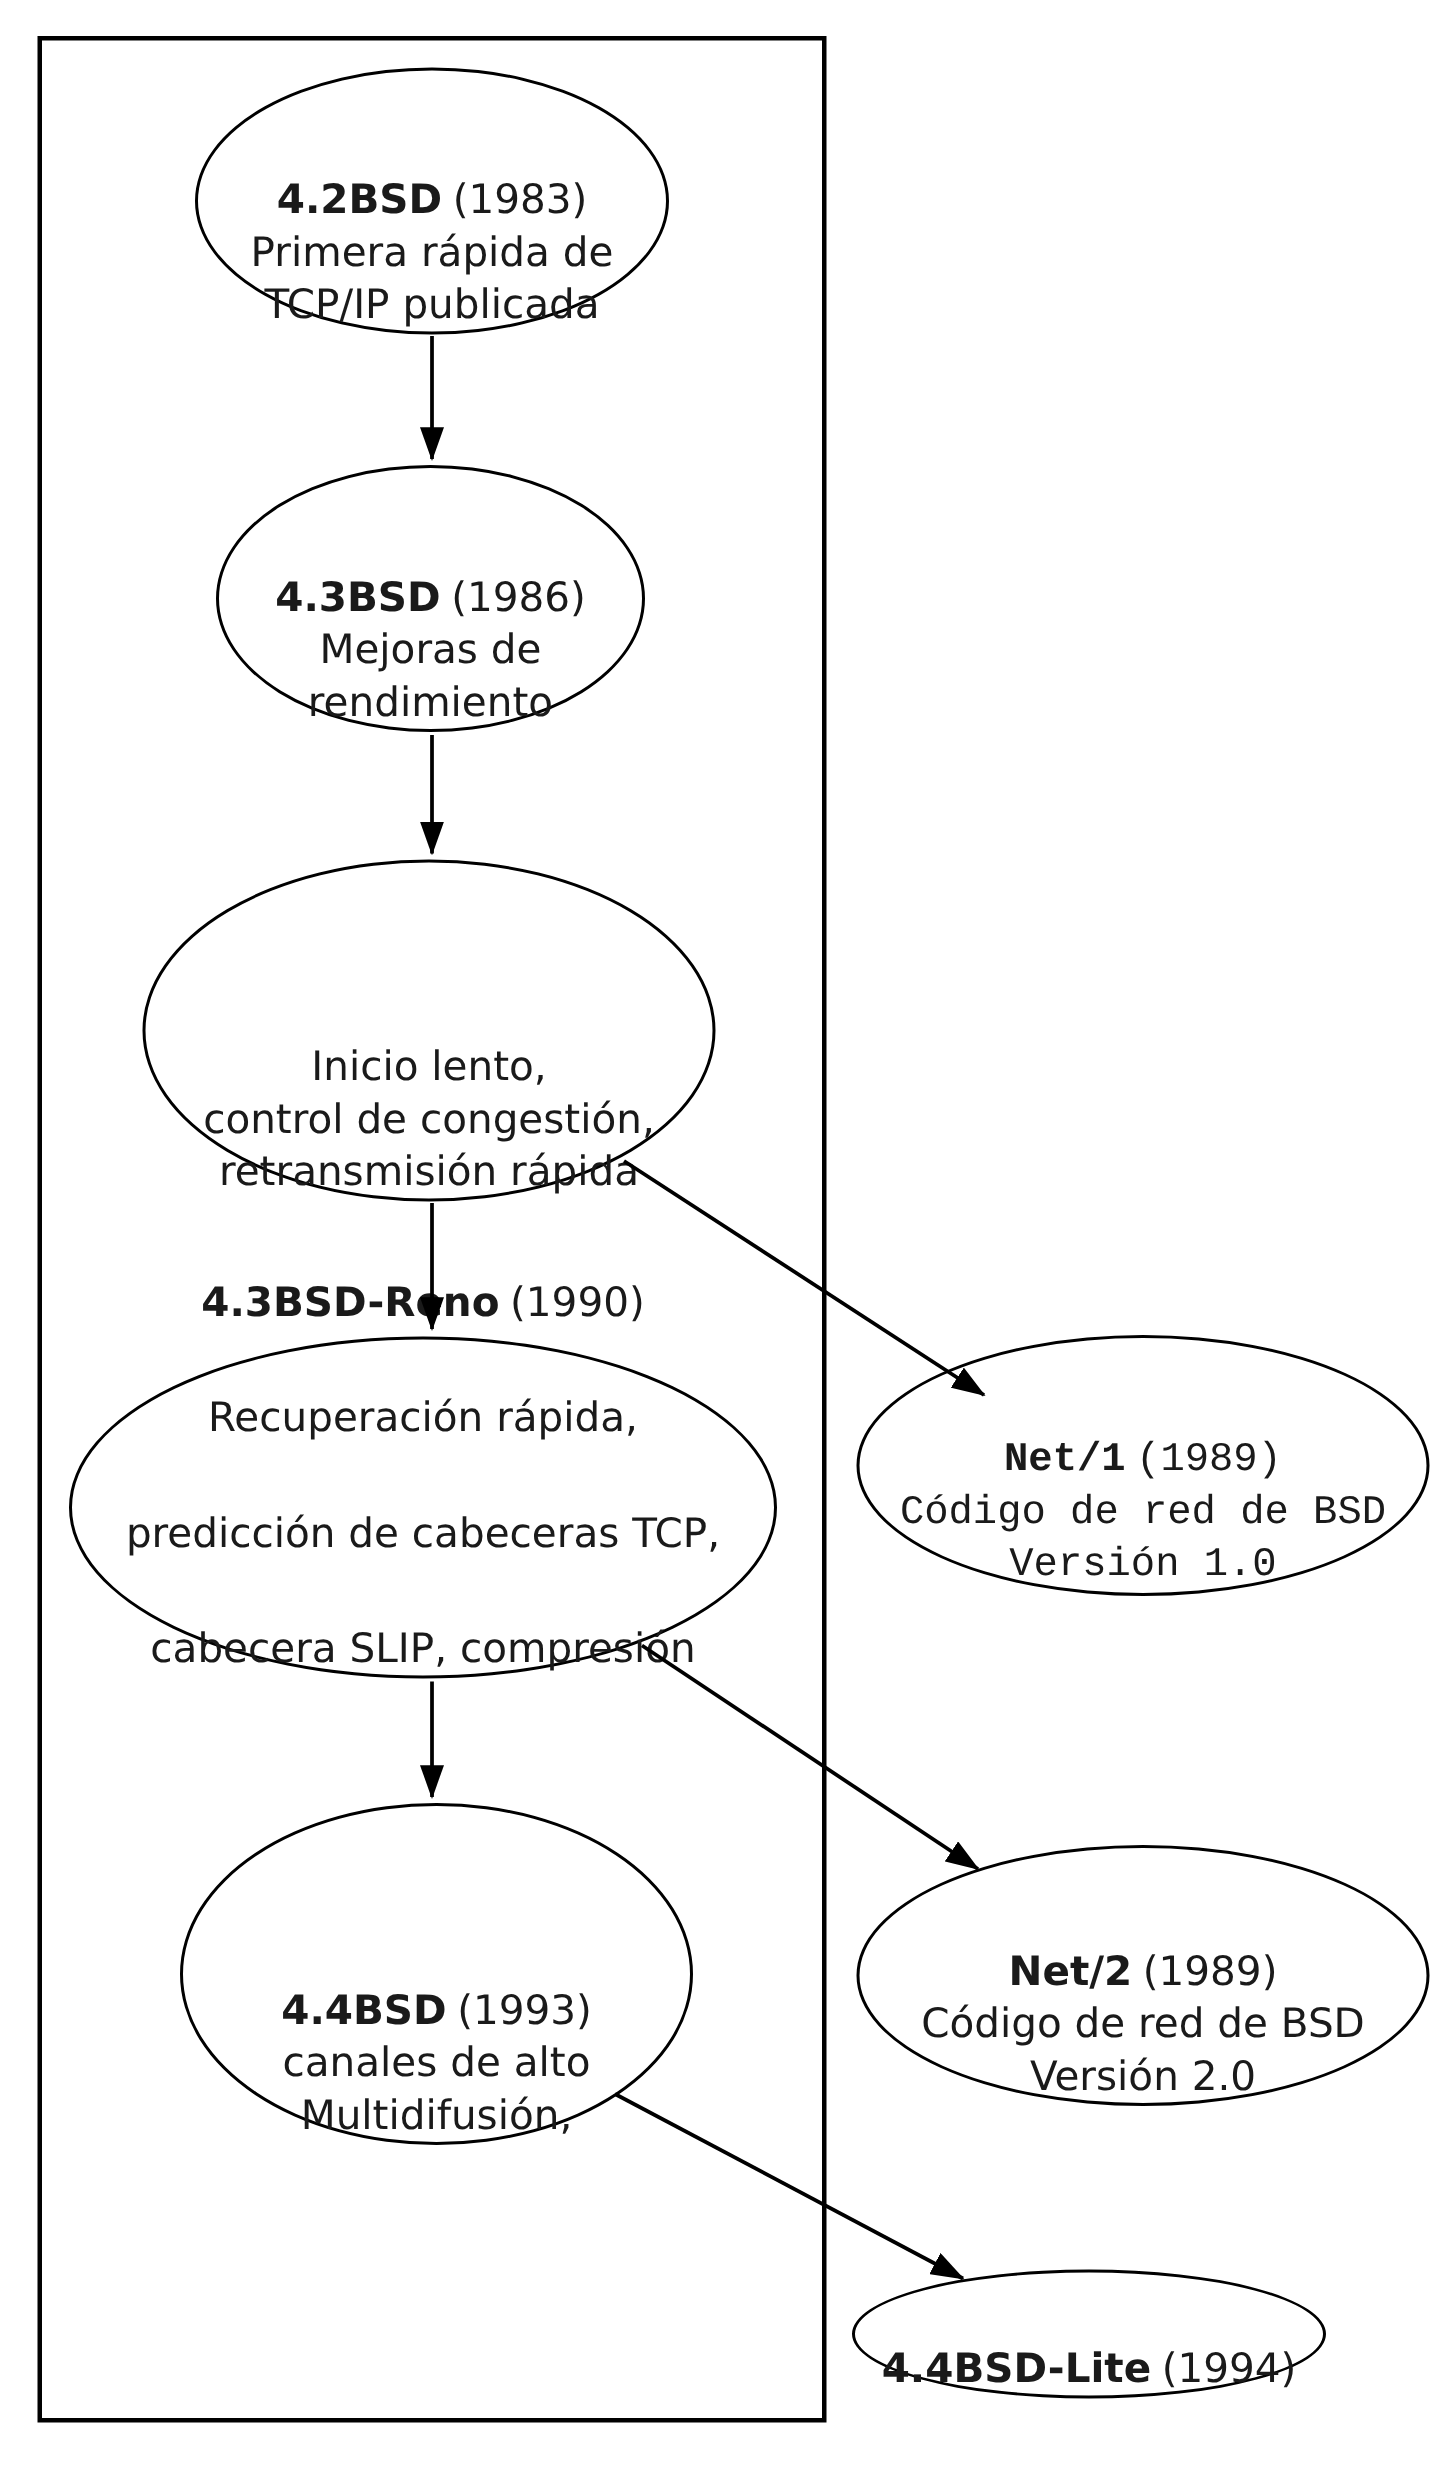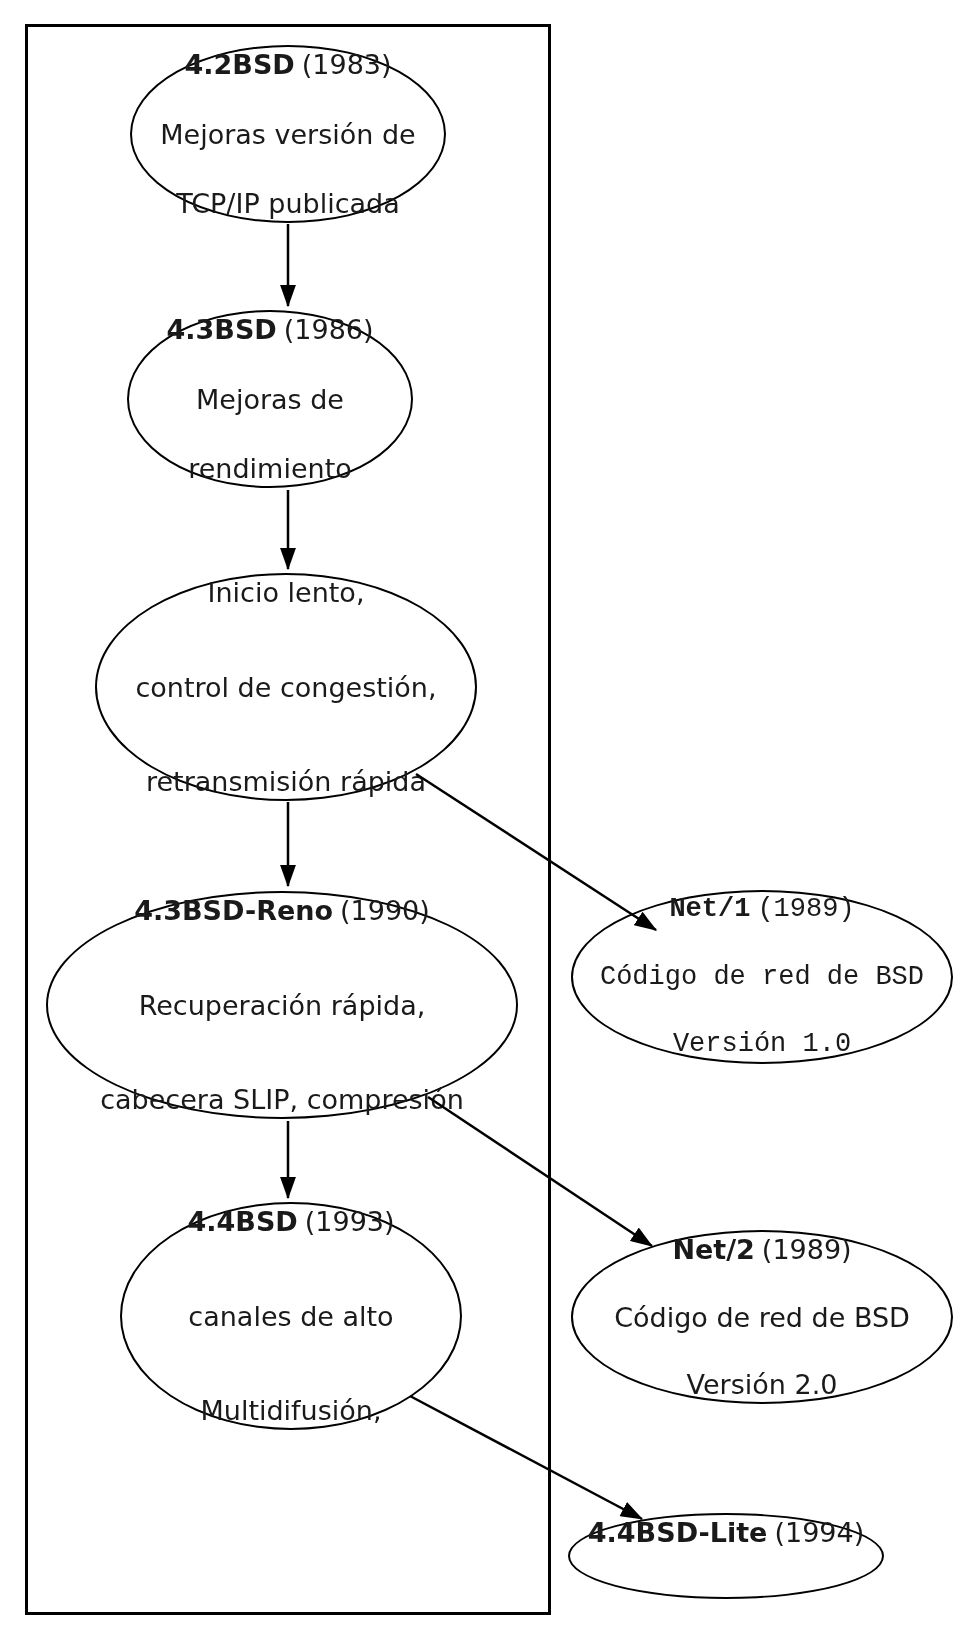--- a/index.html
+++ b/index.html
@@ -28,21 +28,21 @@
   }
   .node {
     position: absolute;
     box-sizing: border-box;
     border: 2.5px solid #000000;
     border-radius: 50%;
     background: #ffffff;
     display: flex;
     flex-direction: column;
     align-items: center;
-    justify-content: space-between;
+    justify-content: flex-end;
     text-align: center;
     font-size: 27px;
     line-height: 35px;
     z-index: 2;
   }
   .node .line {
     white-space: nowrap;
   }
   .node .title {
     font-weight: 700;
@@ -67,43 +67,44 @@
 <body>
 
 <div id="canvas">
 
   <div class="frame"></div>
 
   <div class="node" style="left:130px; top:45px; width:316px; height:178px;">
     <div class="line">
       <span class="title">4.2BSD</span><span class="year">(1983)</span>
     </div>
-    <div class="line">Mejoras versión de</div>
+    <div class="line">Primera rápida de</div>
     <div class="line">TCP/IP publicada</div>
   </div>
 
-  <div class="node" style="left:127px; top:310px; width:286px; height:178px;gap:28px;">
+  <div class="node" style="left:144px; top:310px; width:286px; height:178px;">
     <div class="line">
       <span class="title">4.3BSD</span><span class="year">(1986)</span>
     </div>
     <div class="line">Mejoras de</div>
     <div class="line">rendimiento</div>
   </div>
 
   <div class="node" style="left:95px; top:573px; width:382px; height:228px;">
     <div class="line">Inicio lento,</div>
     <div class="line">control de congestión,</div>
     <div class="line">retransmisión rápida</div>
   </div>
 
   <div class="node" style="left:46px; top:891px; width:472px; height:228px;gap:42px;">
     <div class="line">
       <span class="title">4.3BSD-Reno</span><span class="year">(1990)</span>
     </div>
     <div class="line">Recuperación rápida,</div>
+    <div class="line">predicción de cabeceras TCP,</div>
     <div class="line">cabecera SLIP, compresión</div>
   </div>
 
   <div class="node" style="left:120px; top:1202px; width:342px; height:228px;">
     <div class="line">
       <span class="title">4.4BSD</span><span class="year">(1993)</span>
     </div>
     <div class="line">canales de alto</div>
     <div class="line">Multidifusión,</div>
   </div>

